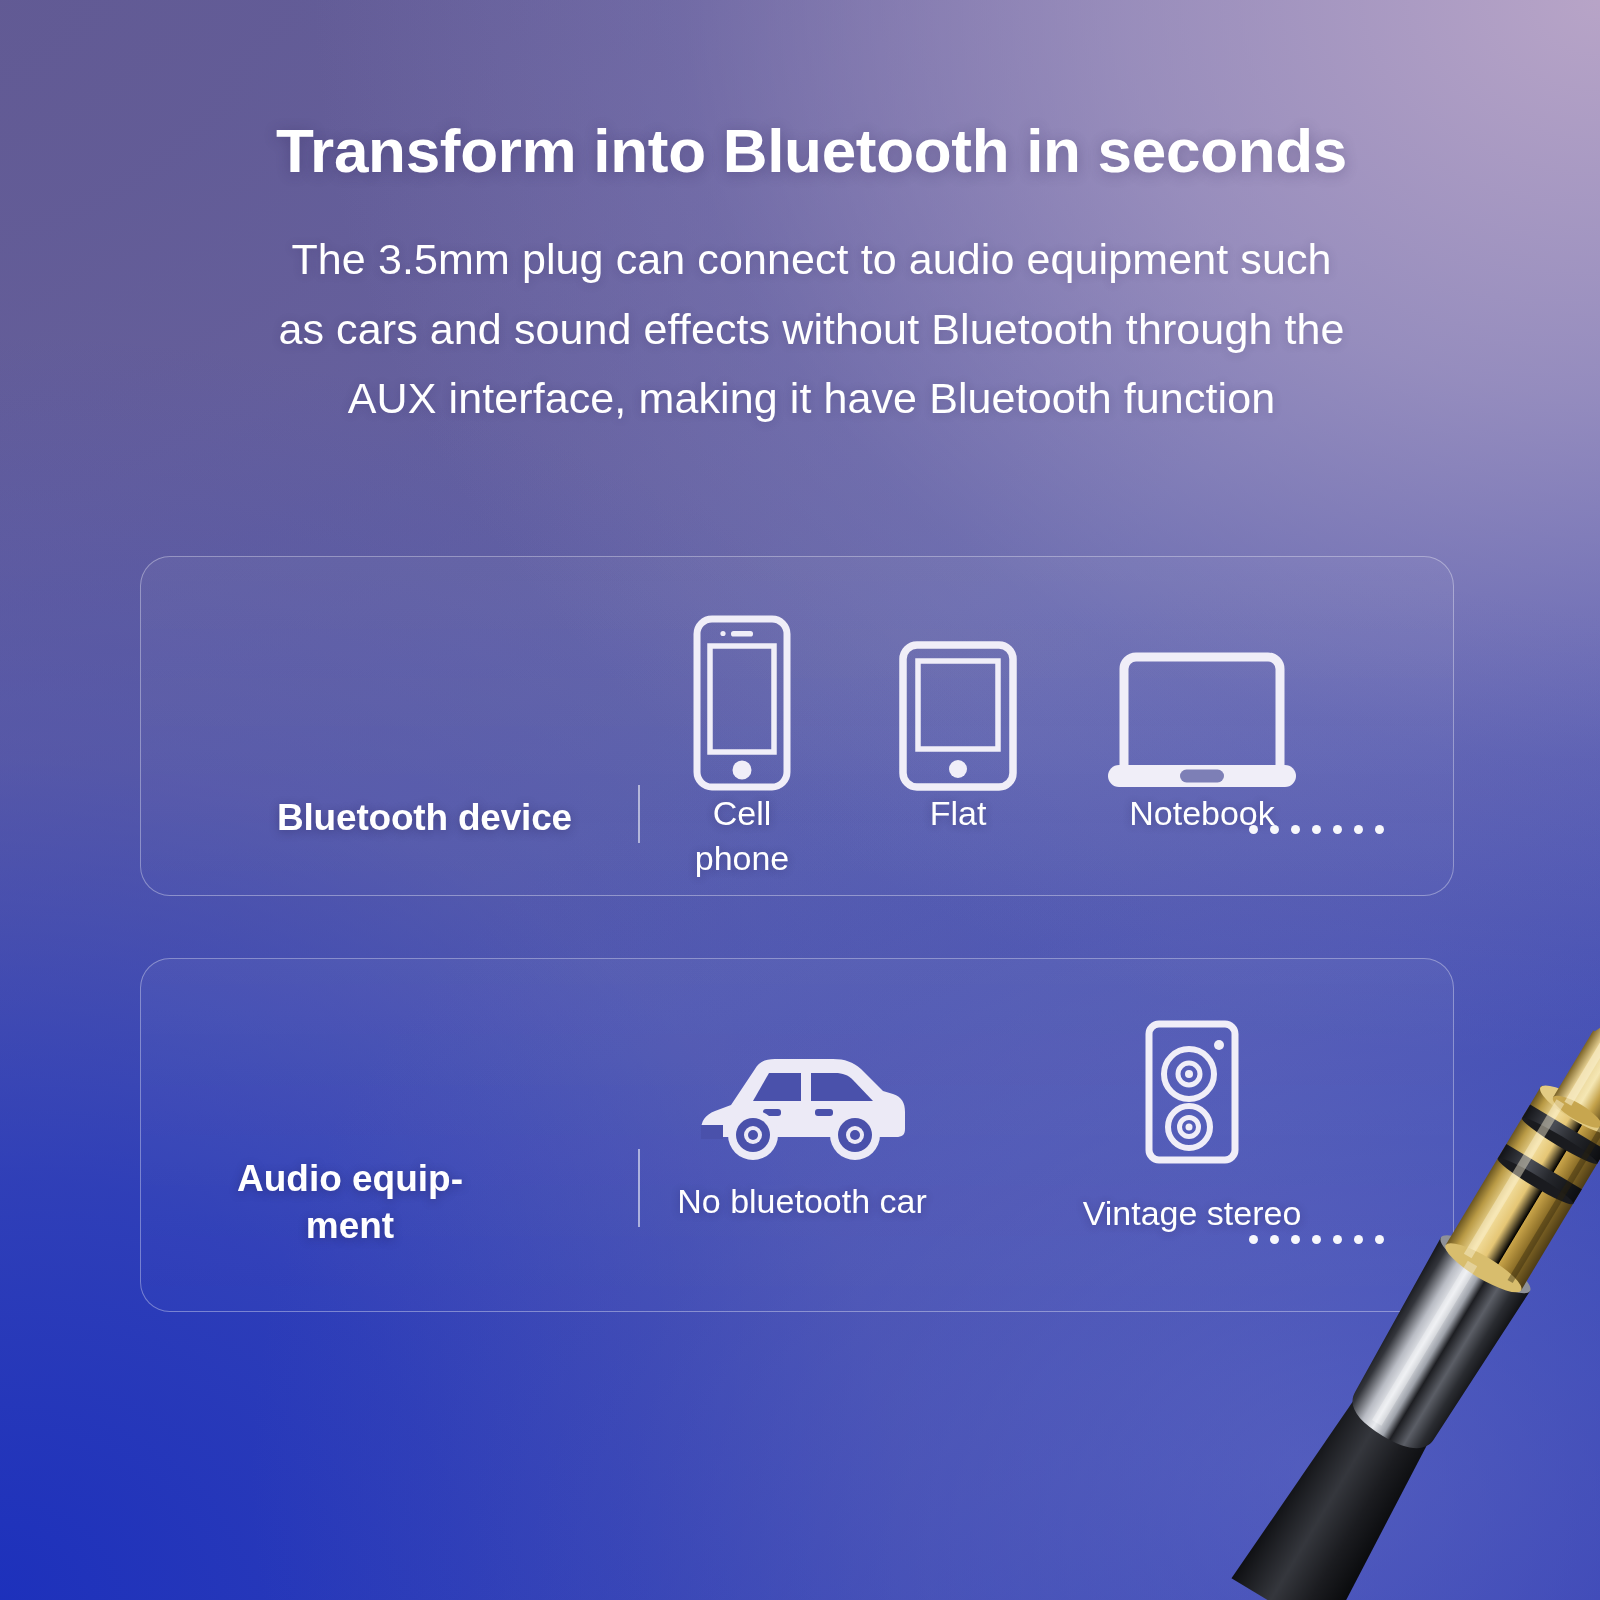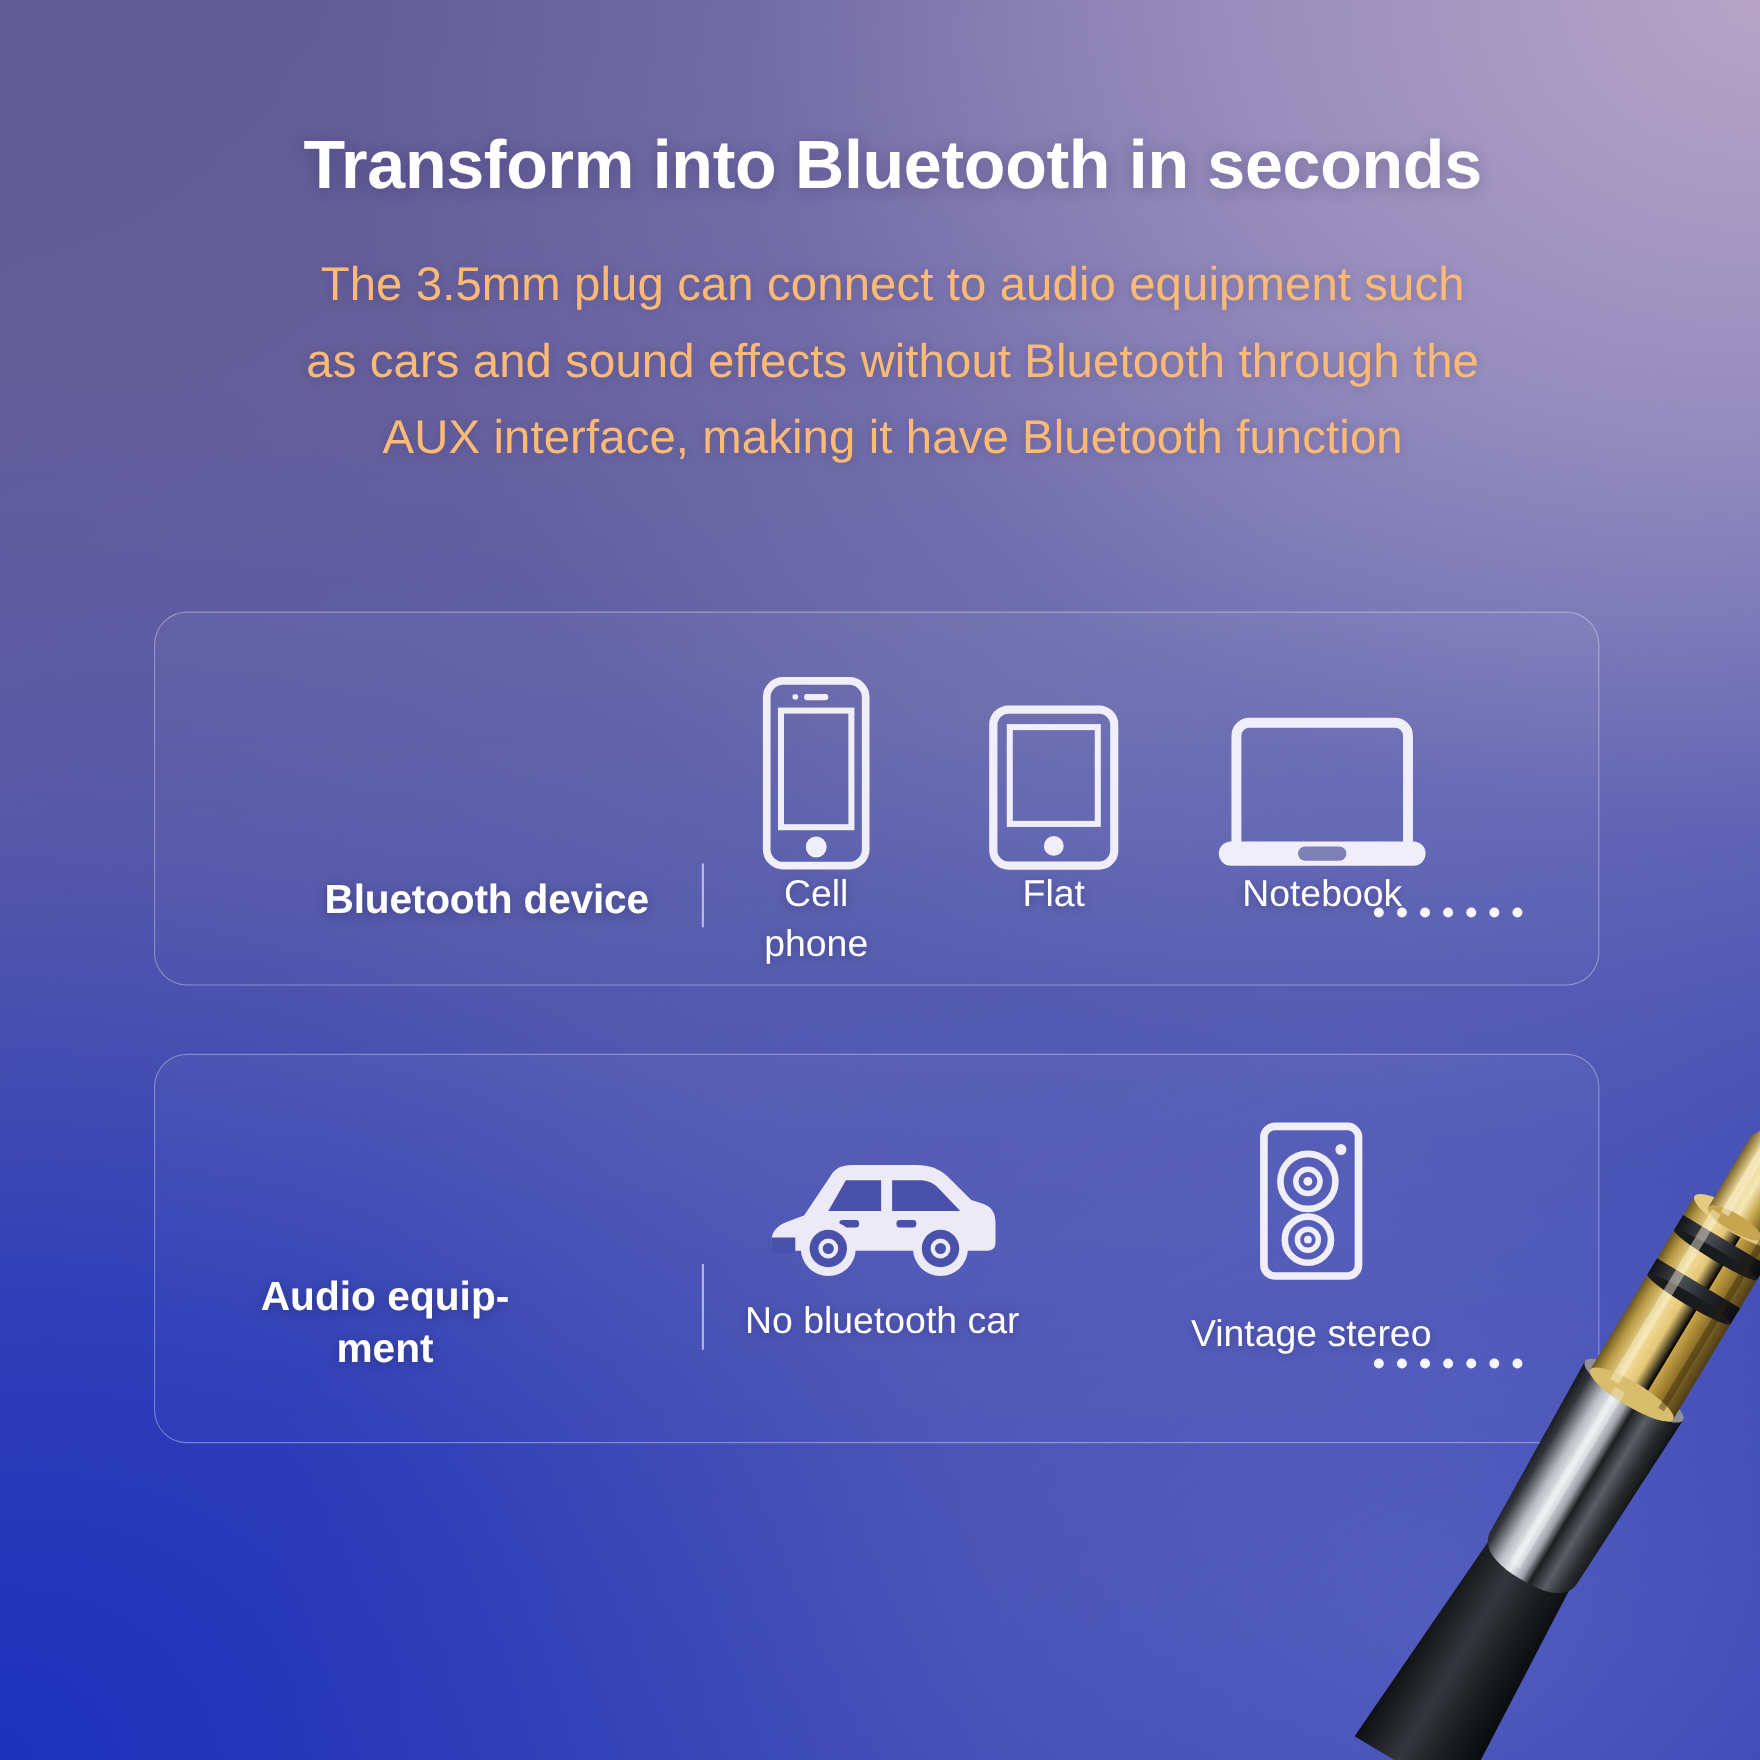--- a/index.html
+++ b/index.html
@@ -23,21 +23,21 @@
 
   
   .head{position:absolute;left:0;right:0;top:118px;text-align:center;padding-left:23px;}
   .title{
     font-size:62px;font-weight:700;color:#ffffff;letter-spacing:-.3px;
     line-height:1.05;
     text-shadow:0 2px 14px rgba(40,30,80,.30);
   }
   .subtitle{
     margin-top:42px;
-    font-size:43px;font-weight:400;color:#fdba74;line-height:1.62;
+    font-size:43px;font-weight:400;color:#ffffff;line-height:1.62;
     letter-spacing:.1px;
     text-shadow:0 1px 10px rgba(40,30,80,.22);
   }
   .subtitle span{display:block;}
 
   
   .card{
     position:absolute;
     border:1.6px solid rgba(255,255,255,.34);
     border-radius:30px;
@@ -47,21 +47,21 @@
   #card-audio{left:140px;top:958px;width:1312px;height:352px;}
 
   .row{position:absolute;inset:0;}
 
   
   .cap{
     position:absolute;
     color:#ffffff;font-weight:700;
     text-shadow:0 2px 10px rgba(30,24,70,.35);
   }
-  #cap-bt{left:154px;top:240px;font-size:37px;letter-spacing:-.2px;}
+  #cap-bt{left:136px;top:240px;font-size:37px;letter-spacing:-.2px;}
   #cap-audio{left:44px;top:196px;width:330px;text-align:center;font-size:37px;line-height:1.28;}
   .divider{position:absolute;width:2px;background:rgba(255,255,255,.55);}
   #div-bt{left:497px;top:228px;height:58px;}
   #div-audio{left:497px;top:190px;height:78px;}
 
   
   .cell{position:absolute;text-align:center;}
   .cell .label{
     color:#ffffff;font-size:34px;line-height:1.32;font-weight:400;
     text-shadow:0 1px 8px rgba(30,24,70,.30);white-space:pre-line;

